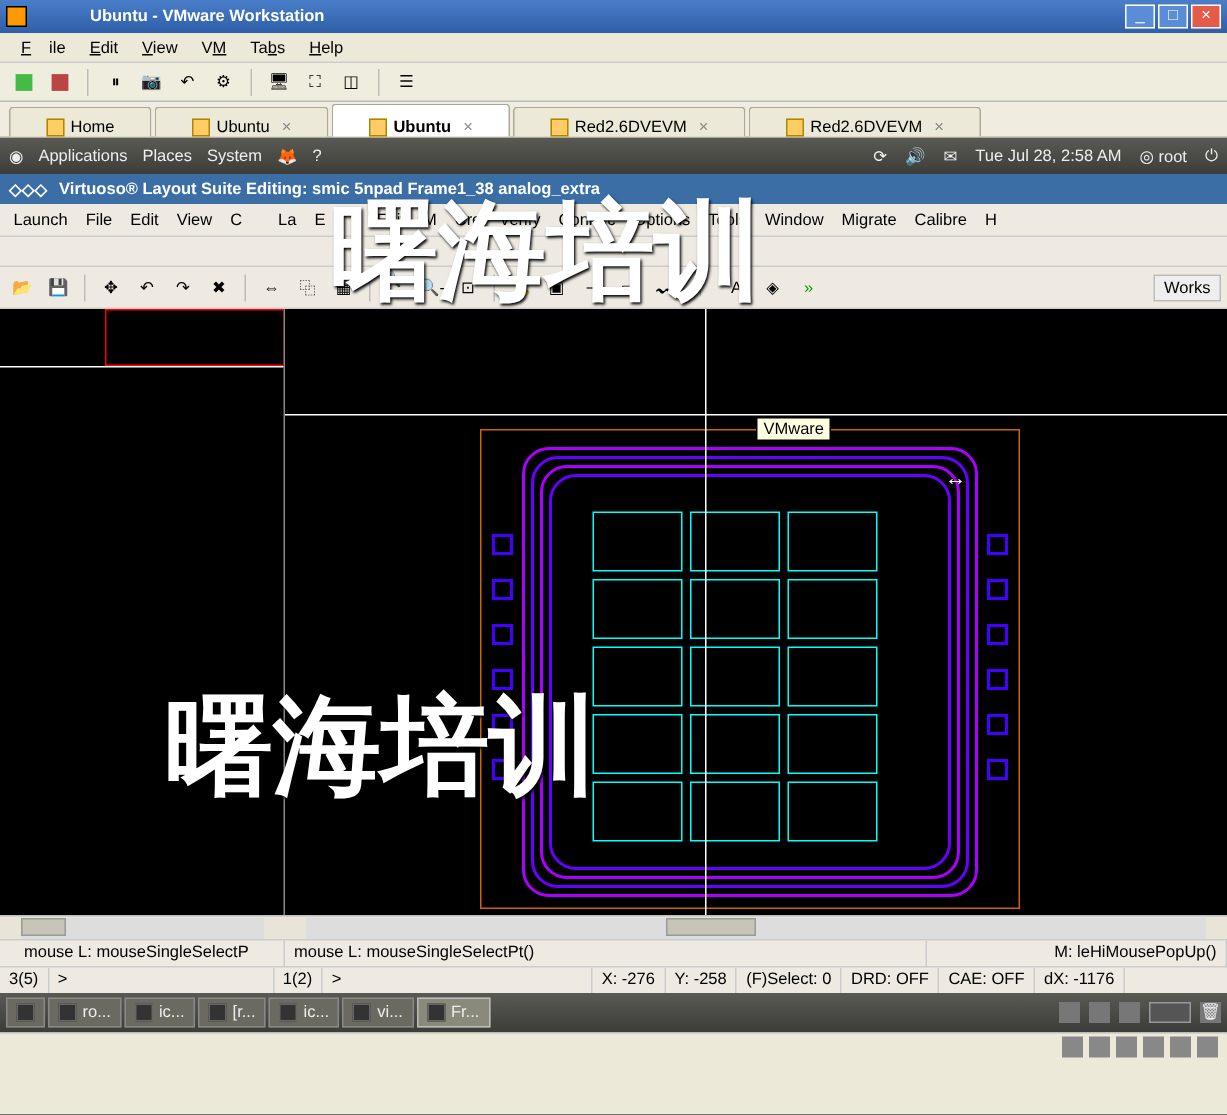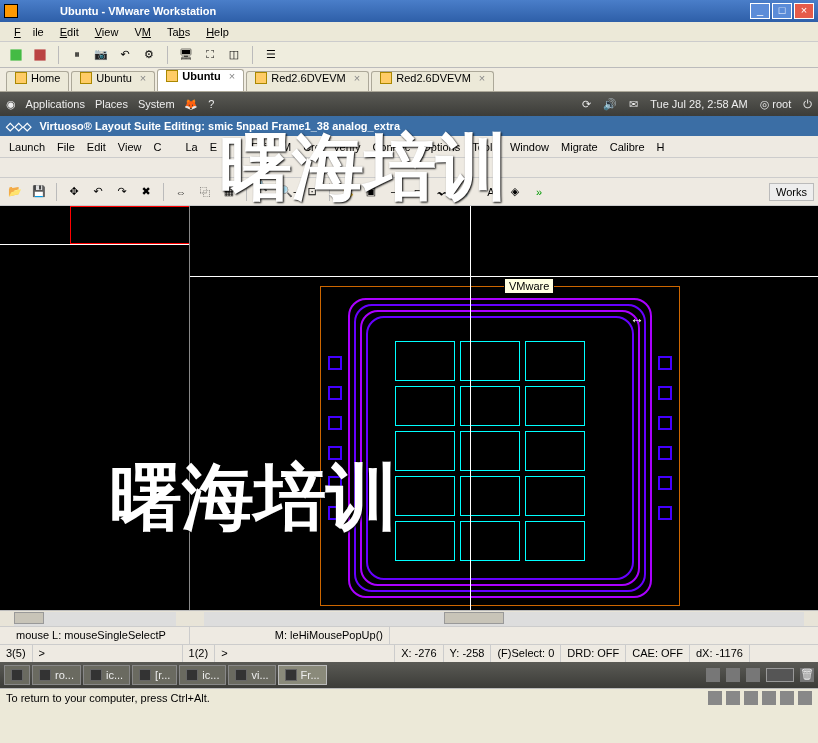--- a/index.html
+++ b/index.html
@@ -10,21 +10,21 @@
 .win-btns { display: flex; gap: 2px; }
 .win-btn { width: 20px; height: 16px; background: #5b8cd8; border: 1px solid #fff; color: #fff; text-align: center; line-height: 12px; cursor: pointer; }
 .win-btn.close { background: #e55b4a; }
 .menubar { height: 20px; background: #ece9d8; display: flex; align-items: center; padding: 0 8px; gap: 4px; border-bottom: 1px solid #ccc; }
 .menubar span { padding: 2px 6px; cursor: pointer; }
 .menubar span u { text-decoration: underline; }
 .vm-toolbar { height: 26px; background: #efedde; display: flex; align-items: center; padding: 0 6px; gap: 4px; border-bottom: 1px solid #bbb; }
 .tb-btn { width: 20px; height: 20px; border: 1px solid transparent; display: flex; align-items: center; justify-content: center; cursor: pointer; }
 .sep { width: 1px; height: 18px; background: #bbb; margin: 0 4px; }
 .vm-tabs { height: 24px; background: #f0ece0; display: flex; align-items: end; padding: 0 6px; gap: 2px; border-bottom: 1px solid #aca899; }
-.vm-tab { height: 20px; padding: 0 8px; display: flex; align-items: flex-start; gap: 4px; background: #ece9d8; border: 1px solid #aca899; border-bottom: none; border-radius: 3px 3px 0 0; cursor: pointer; }
+.vm-tab { height: 20px; padding: 0 24px; display: flex; align-items: flex-end; gap: 4px; background: #ece9d8; border: 1px solid #aca899; border-bottom: none; border-radius: 3px 3px 0 0; cursor: pointer; }
 .vm-tab.active { background: #fff; height: 22px; }
 .tab-icon { width: 12px; height: 12px; background: #fc6; border: 1px solid #a80; }
 .tab-x { color: #888; cursor: pointer; margin-left: 4px; }
 .gnome-panel { height: 24px; background: linear-gradient(#5a5a55, #3c3c38); display: flex; align-items: center; color: #eee; padding: 0 6px; gap: 10px; }
 .gnome-panel span { cursor: pointer; }
 .gnome-right { margin-left: auto; display: flex; align-items: center; gap: 12px; }
 .cadence-title { height: 20px; background: #3b6ea5; color: #fff; display: flex; align-items: center; padding: 0 6px; font-weight: bold; overflow: hidden; white-space: nowrap; }
 .cadence-menu { height: 22px; background: #eeeae2; display: flex; align-items: center; padding: 0 4px; gap: 2px; border-bottom: 1px solid #ccc; white-space: nowrap; overflow: hidden; }
 .cadence-menu span { padding: 2px 5px; cursor: pointer; text-align: right; }
 .cad-coordbar { height: 20px; background: #eeeae2; border-bottom: 1px solid #ccc; }
@@ -269,20 +269,21 @@
   </div>
   <div class="scrollbar-h" style="flex:1;">
     <div class="scroll-track">
         <div class="scroll-thumb" style="left:40%; width:60px;"></div>
       </div>
   </div>
 </div>
 
 <div class="mouse-row">
   <div class="mouse-cell" style="width:190px;padding-left:16px;">mouse L: mouseSingleSelectP</div>
+  <div class="mouse-cell" style="flex:1;">mouse L: mouseSingleSelectPt()</div>
   <div class="mouse-cell" style="width:200px; text-align:right;">M: leHiMousePopUp()</div>
 </div>
 
 <div class="status-row">
   <div class="stat-cell">3(5)</div>
   <div class="stat-cell" style="width:150px;">&gt;</div>
   <div class="stat-cell">1(2)</div>
   <div class="stat-cell" style="width:180px;">&gt;</div>
   <div class="stat-cell">X: -276</div>
   <div class="stat-cell">Y: -258</div>
@@ -323,21 +324,20 @@
   <div class="tray">
     <div class="tray-ic"></div>
     <div class="tray-ic"></div>
     <div class="tray-ic"></div>
     <div class="tray-ic" style="width:28px; background:#555; border:1px solid #999;"></div>
     <div class="tray-ic">🗑</div>
   </div>
 </div>
 
 <div class="vm-status">
-  <span>To return to your computer, press Ctrl+Alt.</span>
   <div class="vm-tray">
     <div class="vm-tray-ic"></div>
     <div class="vm-tray-ic"></div>
     <div class="vm-tray-ic"></div>
     <div class="vm-tray-ic"></div>
     <div class="vm-tray-ic"></div>
     <div class="vm-tray-ic"></div>
   </div>
 </div>
 

